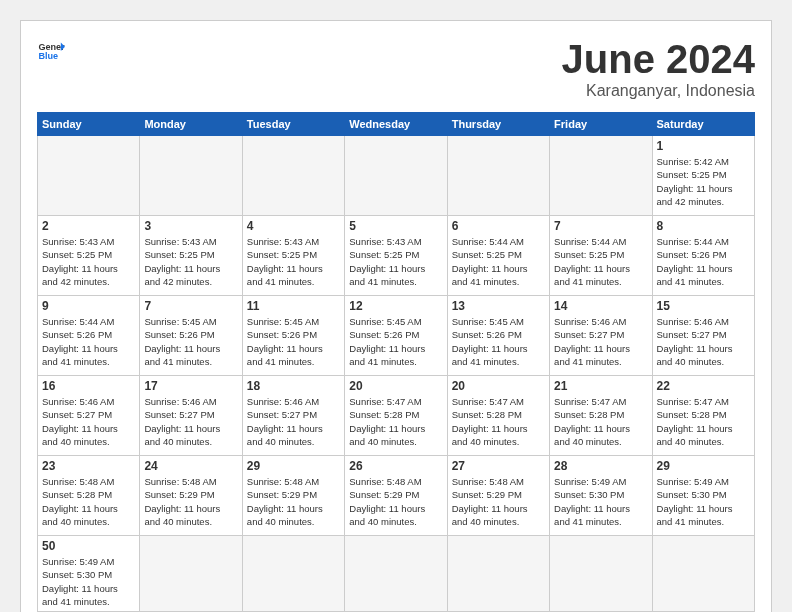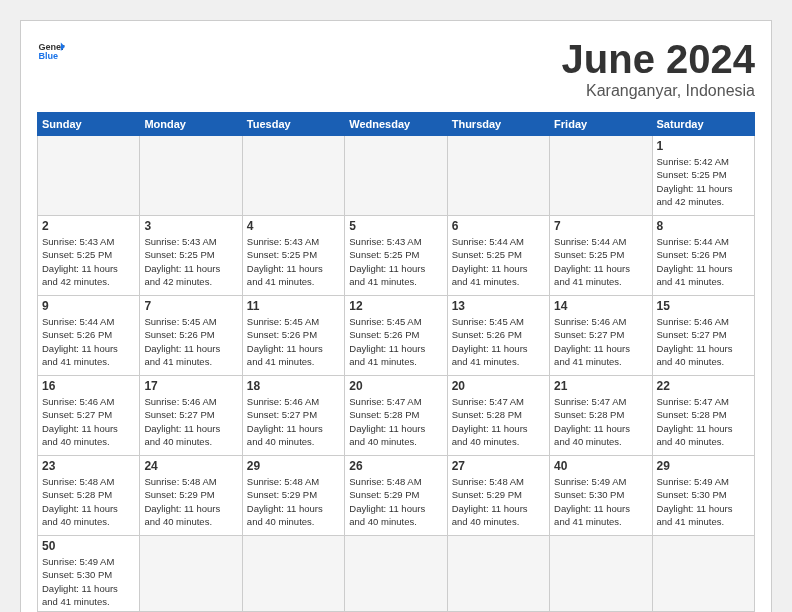--- a/index.html
+++ b/index.html
@@ -239,21 +239,21 @@
         </td>
         <td>
           <span class="day-number">26</span>
           <div class="day-info">Sunrise: 5:48 AM<br>Sunset: 5:29 PM<br>Daylight: 11 hours and 40 minutes.</div>
         </td>
         <td>
           <span class="day-number">27</span>
           <div class="day-info">Sunrise: 5:48 AM<br>Sunset: 5:29 PM<br>Daylight: 11 hours and 40 minutes.</div>
         </td>
         <td>
-          <span class="day-number">40</span>
+          <span class="day-number">28</span>
           <div class="day-info">Sunrise: 5:49 AM<br>Sunset: 5:30 PM<br>Daylight: 11 hours and 41 minutes.</div>
         </td>
         <td>
           <span class="day-number">29</span>
           <div class="day-info">Sunrise: 5:49 AM<br>Sunset: 5:30 PM<br>Daylight: 11 hours and 41 minutes.</div>
         </td>
       </tr>
 
       <tr class="last-row">
         <td>

